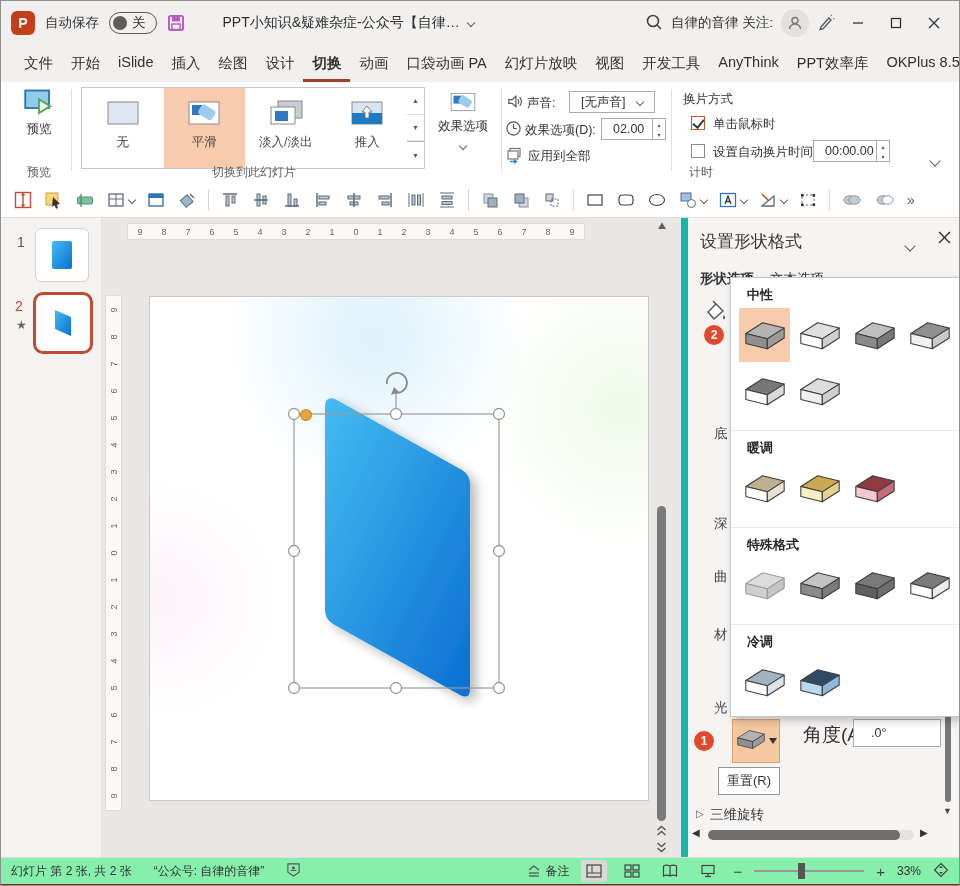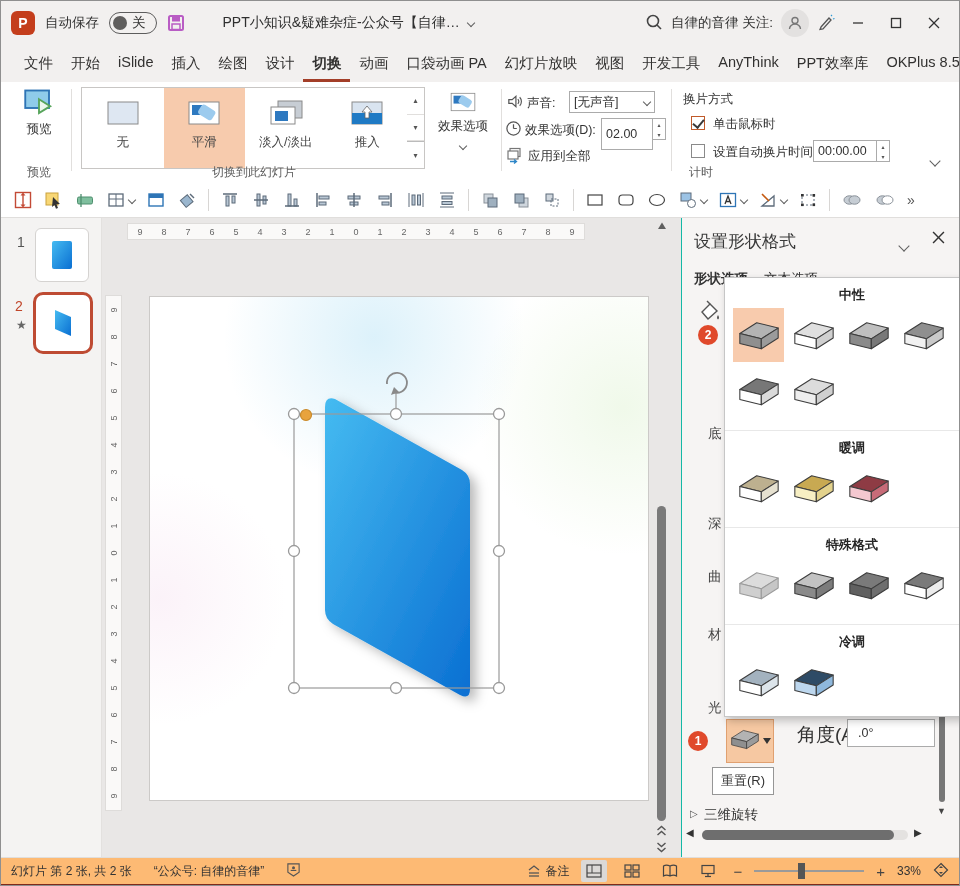--- a/index.html
+++ b/index.html
@@ -24,21 +24,21 @@
   .ribbon{position:absolute;left:0;top:81px;width:100%;height:100px;background:#fff;border-bottom:1px solid #D8D6D4;font-size:12.5px;}
   .grp-label{position:absolute;top:82px;text-align:center;color:#5c5c5c;font-size:12px;}
   .vdiv{position:absolute;top:7px;height:82px;width:1px;background:#E1DFDD;}
   .gal{position:absolute;left:80px;top:5px;width:326px;height:80px;border:1px solid #C8C6C4;display:flex;background:#fff;}
   .gal-item{width:81.5px;height:100%;display:flex;flex-direction:column;align-items:center;justify-content:flex-start;padding-top:11px;box-sizing:border-box;}
   .gal-item.sel{background:#F7CBAD;}
   .gal-item .lbl{margin-top:7px;color:#444;}
   .gal-scroll{position:absolute;left:406px;top:5px;width:17px;height:80px;border:1px solid #C8C6C4;border-left:none;display:flex;flex-direction:column;background:#fff;}
   .gal-scroll>div{flex:1;display:flex;align-items:center;justify-content:center;border-bottom:1px solid #E1DFDD;font-size:8px;color:#555;}
   .gal-scroll>div:last-child{border-bottom:none;}
-  .ctl{position:absolute;background:#fff;border:1px solid #ABABAB;box-sizing:border-box;font-size:12.5px;color:#333;display:flex;align-items:center;padding:0 4px;}
+  .ctl{position:absolute;background:#fff;border:1px solid #ABABAB;box-sizing:border-box;font-size:12.5px;color:#333;display:flex;align-items:center;padding:0 11px;}
   .spin{position:absolute;width:13px;display:flex;flex-direction:column;border:1px solid #ABABAB;border-left:none;box-sizing:border-box;background:#fff;}
   .spin span{flex:1;display:flex;align-items:center;justify-content:center;font-size:6px;color:#555;}
   .cb{position:absolute;width:14px;height:14px;border:1.4px solid #8a8a8a;background:#fff;box-sizing:border-box;}
   .cb.on{border-color:#C05A2A;}
   .cb.on::after{content:"";position:absolute;left:3px;top:0px;width:5px;height:9px;border-right:2px solid #3a3a3a;border-bottom:2px solid #3a3a3a;transform:rotate(40deg);}
   .chv{display:inline-block;width:7px;height:7px;border-right:1.6px solid #5f5f5f;border-bottom:1.6px solid #5f5f5f;transform:rotate(45deg);}
   .chv.sm{width:5px;height:5px;}
   
   .toolbar{position:absolute;left:0;top:181px;width:100%;height:36px;background:#fff;border-bottom:1px solid #E0DEDC;display:flex;align-items:center;padding:0 12px;box-sizing:border-box;gap:11px;}
   .ti{display:flex;align-items:center;gap:3px;}
@@ -52,41 +52,41 @@
   .ruler.v{flex-direction:column;justify-content:space-around;align-items:center;}
   .ruler.v span{transform:rotate(-90deg);}
   .canvas{position:absolute;left:148px;top:295px;width:500px;height:505px;background:
     radial-gradient(circle at 45% 8%, rgba(140,210,240,.30), rgba(140,210,240,0) 28%),
     radial-gradient(circle at 95% 22%, rgba(205,235,185,.30), rgba(205,235,185,0) 24%),
     radial-gradient(circle at 2% 60%, rgba(240,205,230,.25), rgba(240,205,230,0) 22%),
     #fff;border:1px solid #CCCAC8;box-sizing:border-box;}
   .vsb-thumb{position:absolute;left:656px;top:505px;width:9px;height:315px;background:#7a7a7a;border-radius:5px;}
   .navbtn{position:absolute;left:652px;width:16px;height:15px;display:flex;flex-direction:column;align-items:center;justify-content:center;}
   
-  .rpanel{position:absolute;left:680px;top:217px;width:280px;height:639px;background:#F6F4F3;border-left:1px solid #14b8a6;box-sizing:border-box;text-align:center;}
+  .rpanel{position:absolute;left:680px;top:217px;width:280px;height:639px;background:#F6F4F3;border-left:7px solid #14b8a6;box-sizing:border-box;}
   .rp-title{position:absolute;left:12px;top:12px;font-size:17px;color:#3a3a3a;}
   .rp-tab{position:absolute;top:52px;font-size:13.5px;color:#333;}
   .partial{position:absolute;left:26px;font-size:13.5px;color:#444;}
   .badge{position:absolute;width:20px;height:20px;border-radius:50%;background:#E0492B;color:#fff;font-size:12px;font-weight:bold;display:flex;align-items:center;justify-content:center;z-index:12;}
   .popup{position:absolute;left:42px;top:59px;width:248px;height:440px;background:#fff;border:1px solid #C6C6C6;box-shadow:3px 4px 8px rgba(0,0,0,.22);z-index:11;box-sizing:border-box;overflow:hidden;}
   .pop-sec{padding:6px 8px 10px 8px;}
   .pop-sec + .pop-sec{border-top:1px solid #E8E8E8;}
   .pop-sec h4{margin:2px 0 4px 8px;font-size:13px;color:#262626;}
   .pop-row{display:flex;gap:4px;margin-bottom:2px;}
   .sw-cell{width:51px;height:54px;display:flex;align-items:center;justify-content:center;}
   .sw-cell.sel{background:#F8CBAD;}
   .bevel-btn{position:absolute;left:44px;top:501px;width:48px;height:44px;background:#F6C8A2;border:1px solid #E0A070;display:flex;align-items:center;justify-content:center;gap:2px;box-sizing:border-box;}
   .reset-btn{position:absolute;left:30px;top:549px;width:60px;height:26px;background:#fff;border:1px solid #969696;font-size:13px;display:flex;align-items:center;justify-content:center;}
   .hsb{position:absolute;left:20px;top:612px;width:206px;height:10px;background:#E4E2E0;border-radius:5px;}
   .hsb .thumb{position:absolute;left:0;top:0;height:10px;width:192px;background:#6E6E6E;border-radius:5px;}
   
   .watermark{position:absolute;right:14px;top:830px;z-index:40;font-size:34px;font-weight:800;letter-spacing:1px;color:#fff;white-space:nowrap;
     text-shadow:-2px -2px 0 #454545,2px -2px 0 #454545,-2px 2px 0 #454545,2px 2px 0 #454545,-2px 0 0 #454545,2px 0 0 #454545,0 -2px 0 #454545,0 2px 0 #454545;}
   
-  .statusbar{position:absolute;left:0;top:856px;width:100%;height:27px;background:#fdba74;border-top:1px solid #E0DEDC;display:flex;align-items:center;font-size:12px;color:#333;padding:0 10px;box-sizing:border-box;}
+  .statusbar{position:absolute;left:0;top:856px;width:100%;height:27px;background:#86efac;border-top:1px solid #E0DEDC;display:flex;align-items:center;font-size:12px;color:#333;padding:0 10px;box-sizing:border-box;}
   .sb-left{display:flex;align-items:center;gap:22px;}
   .sb-right{margin-left:auto;display:flex;align-items:center;gap:12px;}
   .viewbtn{width:26px;height:22px;display:flex;align-items:center;justify-content:center;border-radius:2px;}
   .viewbtn.sel{background:#DBD9D7;}
   .ztrack{position:relative;width:110px;height:2px;background:#9a9a9a;}
   .ztrack .zthumb{position:absolute;left:44px;top:-7px;width:7px;height:16px;background:#555;}
   .redbar{position:absolute;left:0;top:883px;width:100%;height:3px;background:#7E2A1B;}
 </style>
 </head>
 <body>
@@ -245,21 +245,21 @@
       <span class="chv sm" style="margin-left:auto;"></span>
     </div>
 
     <span class="abs" style="left:504px;top:38px;">
       <svg width="17" height="17" viewBox="0 0 18 18">
           <circle cx="9" cy="9" r="7" fill="none" stroke="#555" stroke-width="1.3"></circle>
           <path d="M9,9 L9,4.5 M9,9 L12.5,9" stroke="#555" stroke-width="1.3"></path>
         </svg>
     </span>
     <span class="abs" style="left:524px;top:40px;">效果选项(D):</span>
-    <div class="ctl" style="left:600px;top:36px;width:52px;height:32px;">
+    <div class="ctl" style="left:600px;top:36px;width:52px;height:22px;">
         <span>02.00</span>
       </div>
     <div class="spin" style="left:652px;top:36px;height:22px;">
         <span>▴</span>
         <span>▾</span>
       </div>
 
     <span class="abs" style="left:505px;top:64px;">
       <svg width="18" height="18" viewBox="0 0 18 18">
           <rect x="4" y="2.5" width="10" height="8" fill="none" stroke="#777" stroke-width="1.2"></rect>

